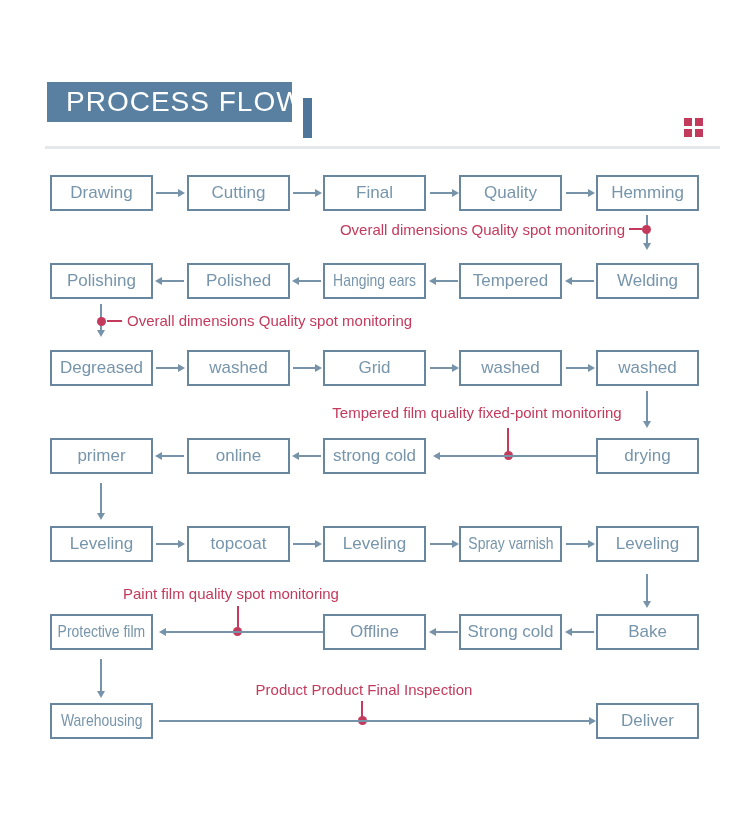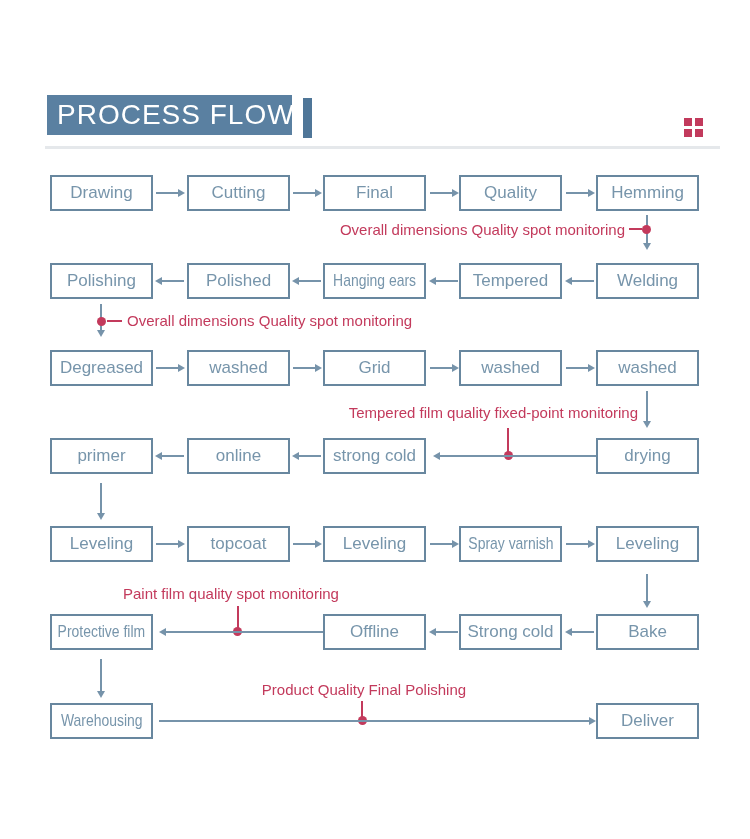--- a/index.html
+++ b/index.html
@@ -1,22 +1,22 @@
 <!DOCTYPE html>
 <html><head>
 <meta charset="utf-8">
 <style>
   html,body{margin:0;padding:0;background:#ffffff;}
   body{width:750px;height:839px;font-family:"Liberation Sans",sans-serif;}
   .stage{position:relative;width:750px;height:839px;background:#fff;overflow:hidden;}
 
   
-  .title-box{position:absolute;left:47px;top:95px;width:245px;height:40px;background:#5a80a1;
+  .title-box{position:absolute;left:47px;top:82px;width:245px;height:40px;background:#5a80a1;
     color:#fff;font-size:28px;letter-spacing:1px;display:flex;align-items:center;
-    padding-left:10px;box-sizing:border-box;white-space:nowrap;}
+    padding-left:19px;box-sizing:border-box;white-space:nowrap;}
   .title-accent{position:absolute;left:303px;top:98px;width:9px;height:40px;background:#4f7698;}
   .header-line{position:absolute;left:45px;top:146px;width:675px;height:3px;background:#e5e8eb;}
   .grid-icon{position:absolute;left:684px;top:118px;width:19px;height:19px;display:grid;
     grid-template-columns:8px 8px;grid-template-rows:8px 8px;gap:3px;}
   .grid-icon span{background:#c23a5c;display:block;}
 
   
   .box{position:absolute;width:103px;height:36px;box-sizing:border-box;border:2px solid #68879f;
     background:#fff;display:flex;align-items:center;justify-content:center;
     color:#7795ab;font-size:17px;white-space:nowrap;overflow:visible;}
@@ -120,21 +120,21 @@
     </div>
   <div class="box" style="left:596px;top:350px">
       <span class="lbl">washed</span>
     </div>
   <div class="ar" style="left:156px;top:367px;width:22px"></div>
   <div class="ar" style="left:293px;top:367px;width:22px"></div>
   <div class="ar" style="left:430px;top:367px;width:22px"></div>
   <div class="ar" style="left:566px;top:367px;width:22px"></div>
 
   <div class="ad" style="left:646px;top:391px;height:30px"></div>
-  <div class="ann" style="left:316px;top:404px;width:322px;text-align:right">Tempered film quality fixed-point monitoring</div>
+  <div class="ann" style="left:316px;top:404px;width:322px;text-align:center">Tempered film quality fixed-point monitoring</div>
   <div class="pin" style="left:507px;top:428px;height:24px"></div>
   <div class="dot" style="left:504px;top:451px"></div>
 
   <div class="box" style="left:50px;top:438px">
       <span class="lbl">primer</span>
     </div>
   <div class="box" style="left:187px;top:438px">
       <span class="lbl">online</span>
     </div>
   <div class="box" style="left:323px;top:438px">
@@ -185,21 +185,21 @@
     </div>
   <div class="box" style="left:596px;top:614px">
       <span class="lbl">Bake</span>
     </div>
   <div class="al" style="left:166px;top:631px;width:157px"></div>
   <div class="al" style="left:436px;top:631px;width:22px"></div>
   <div class="al" style="left:572px;top:631px;width:22px"></div>
 
   <div class="ad" style="left:100px;top:659px;height:32px"></div>
 
-  <div class="ann" style="left:253px;top:681px;width:222px;text-align:center">Product Quality Final Polishing</div>
+  <div class="ann" style="left:253px;top:681px;width:222px;text-align:center">Product Product Final Inspection</div>
   <div class="pin" style="left:361px;top:701px;height:16px"></div>
   <div class="dot" style="left:358px;top:716px"></div>
   <div class="box" style="left:596px;top:703px">
       <span class="lbl">Deliver</span>
     </div>
   <div class="box" style="left:50px;top:703px">
       <span class="lbl cond">Warehousing</span>
     </div>
   <div class="ar" style="left:159px;top:720px;width:430px"></div>
 

